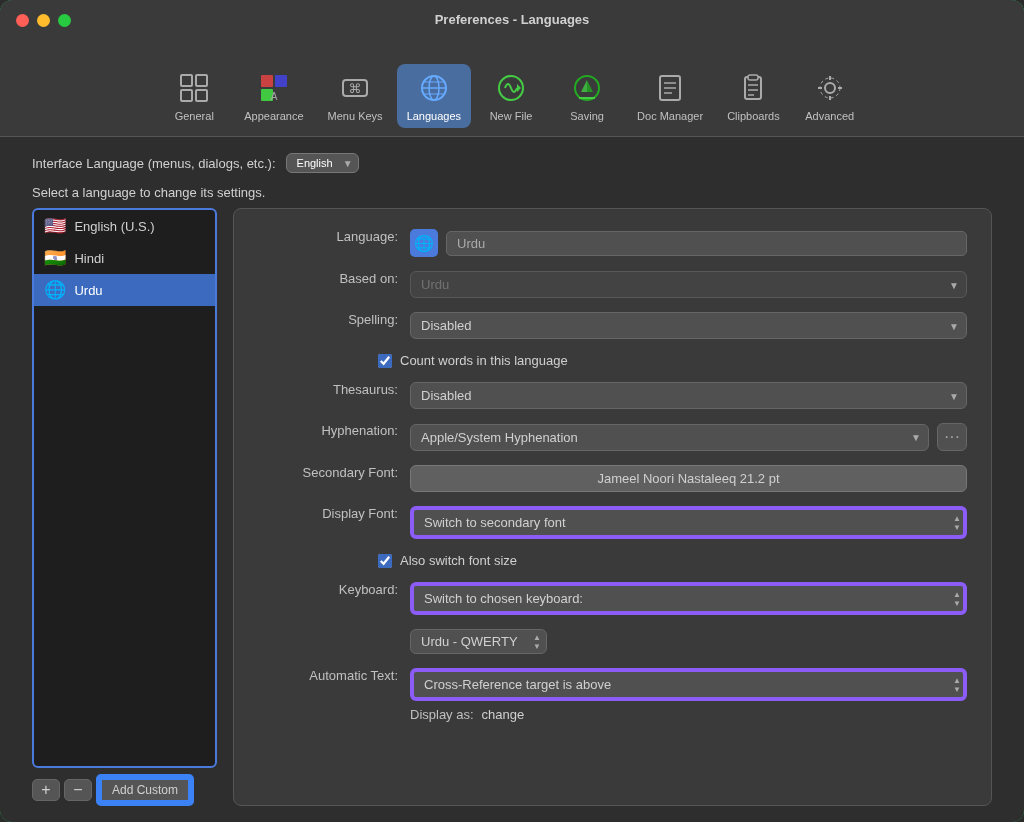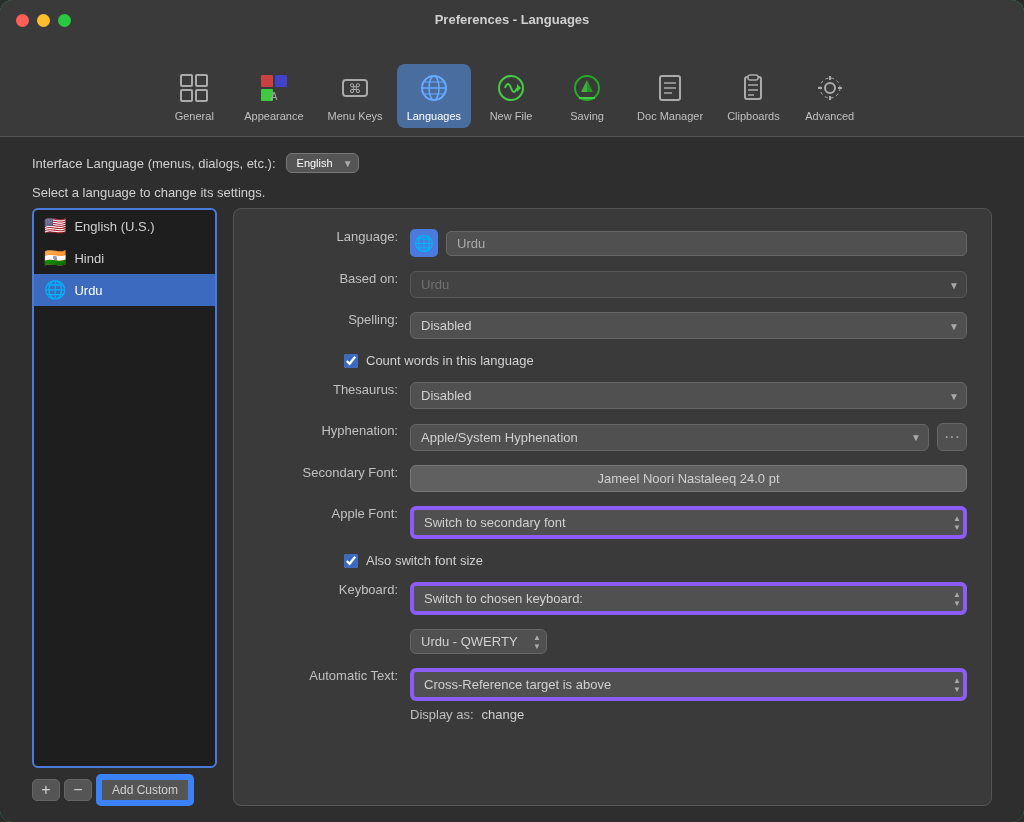--- a/index.html
+++ b/index.html
@@ -257,21 +257,21 @@
       pointer-events: none;
     }
     .dropdown-wrap select:disabled {
       color: #888;
       background: #484848;
     }
     .checkbox-row {
       display: flex;
       align-items: center;
       gap: 8px;
-      margin-left: 86px;
+      margin-left: 120px;
     }
     .checkbox-row input[type="checkbox"] {
       width: 14px;
       height: 14px;
       accent-color: #3b6abe;
       cursor: pointer;
     }
     .checkbox-row label {
       font-size: 13px;
       color: #d0d0d0;
@@ -620,26 +620,26 @@
               </select>
               <span class="arrow">▼</span>
             </div>
             <div class="dots-btn">···</div>
           </div>
         </div>
 
         <div class="settings-row">
           <span class="settings-label">Secondary Font:</span>
           <div class="settings-control">
-            <button class="secondary-font-btn">Jameel Noori Nastaleeq 24.0 pt</button>
-          </div>
-        </div>
-
-        <div class="settings-row">
-          <span class="settings-label">Apple Font:</span>
+            <button class="secondary-font-btn">Jameel Noori Nastaleeq 21.2 pt</button>
+          </div>
+        </div>
+
+        <div class="settings-row">
+          <span class="settings-label">Display Font:</span>
           <div class="settings-control">
             <div class="switch-font-wrap">
               <select>
                 <option>Switch to secondary font</option>
               </select>
               <div class="switch-font-arrows">
                 <span>▲</span>
                 <span>▼</span>
               </div>
             </div>

